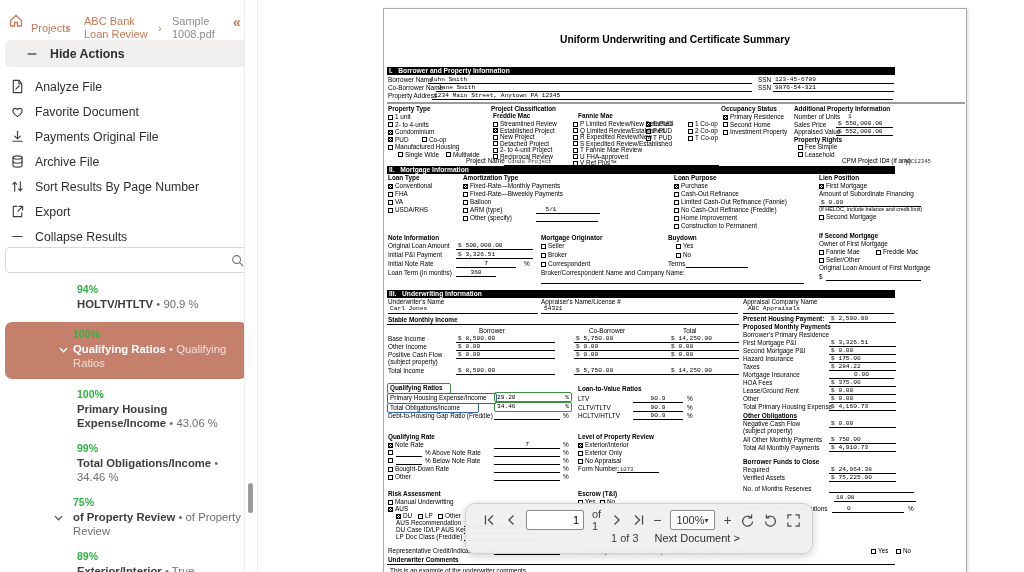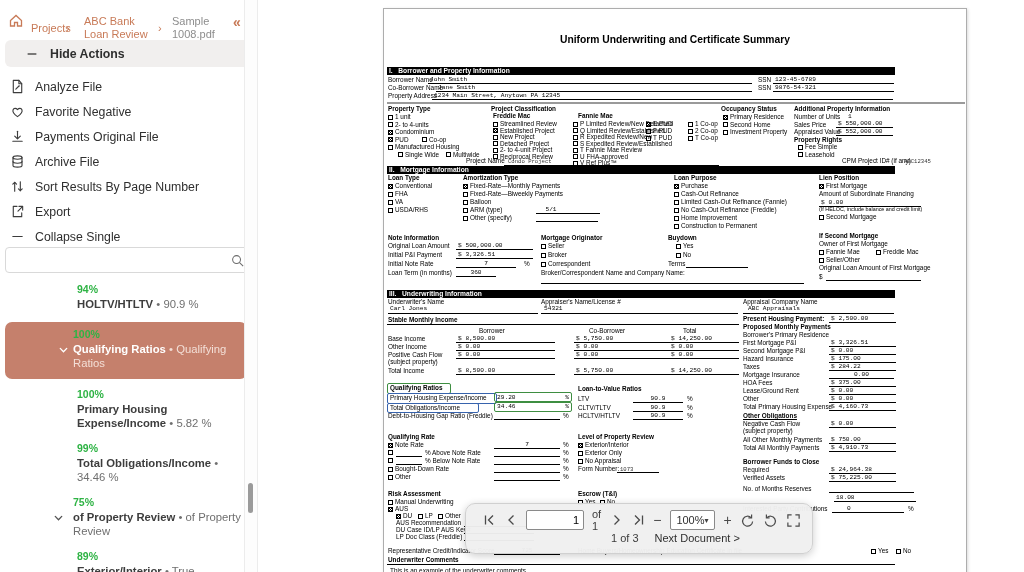--- a/index.html
+++ b/index.html
@@ -113,21 +113,21 @@
             </svg>
           </span>
           <span>Analyze File</span>
         </div>
         <div class="action">
           <span>
             <svg class="ic" width="15" height="15" viewBox="0 0 16 16" fill="none" stroke="#3c3c3c" stroke-width="1.2" stroke-linecap="round" stroke-linejoin="round">
               <path d="M8 13.5C4.2 10.8 2.4 8.2 3.3 6.1 4 4.5 6.3 4 8 6c1.7-2 4-1.5 4.7.1.9 2.1-.9 4.7-4.7 7.4z"></path>
             </svg>
           </span>
-          <span>Favorite Negative</span>
+          <span>Favorite Document</span>
         </div>
         <div class="action">
           <span>
             <svg class="ic" width="15" height="15" viewBox="0 0 16 16" fill="none" stroke="#3c3c3c" stroke-width="1.2" stroke-linecap="round" stroke-linejoin="round">
               <path d="M8 2.5v7.5"></path>
               <path d="M5 7.5L8 10.5 11 7.5"></path>
               <path d="M3 13h10"></path>
             </svg>
           </span>
           <span>Payments Original File</span>
@@ -162,21 +162,21 @@
             </svg>
           </span>
           <span>Export</span>
         </div>
         <div class="action">
           <span>
             <svg class="ic" width="15" height="15" viewBox="0 0 16 16" fill="none" stroke="#3c3c3c" stroke-width="1.2" stroke-linecap="round" stroke-linejoin="round">
               <line x1="3" y1="8" x2="13" y2="8"></line>
             </svg>
           </span>
-          <span>Collapse Single</span>
+          <span>Collapse Results</span>
         </div>
       </div>
 
     <div class="searchbox">
       <input placeholder="" style="">
       <span class="sico">
           <svg class="ic" width="15" height="15" viewBox="0 0 16 16" fill="none" stroke="#6b6b6b" stroke-width="1.1">
             <circle cx="7" cy="7" r="4.2"></circle>
             <path d="M10.2 10.2L14 14"></path>
           </svg>
@@ -192,21 +192,21 @@
           <span class="chev">
             <svg class="ic" width="13" height="13" viewBox="0 0 16 16" fill="none" stroke="#ffffff" stroke-width="1.6" stroke-linecap="round">
               <path d="M4 6l4 4.2L12 6"></path>
             </svg>
           </span>
           <div class="pct">100%</div>
           <div class="rmain"><span class="rtitle">Qualifying Ratios</span><span class="rsep"> • </span><span class="rval">Qualifying Ratios</span></div>
         </div>
         <div class="result lvl1">
           <div class="pct">100%</div>
-          <div class="rmain"><span class="rtitle">Primary Housing Expense/Income</span><span class="rsep"> • </span><span class="rval">5.82 %</span></div>
+          <div class="rmain"><span class="rtitle">Primary Housing Expense/Income</span><span class="rsep"> • </span><span class="rval">43.06 %</span></div>
         </div>
         <div class="result lvl1">
           <div class="pct">99%</div>
           <div class="rmain"><span class="rtitle">Total Obligations/Income</span><span class="rsep"> • </span><span class="rval">34.46 %</span></div>
         </div>
         <div class="result lvl0">
           <span class="chev">
             <svg class="ic" width="13" height="13" viewBox="0 0 16 16" fill="none" stroke="#555555" stroke-width="1.6" stroke-linecap="round">
               <path d="M4 6l4 4.2L12 6"></path>
             </svg>

